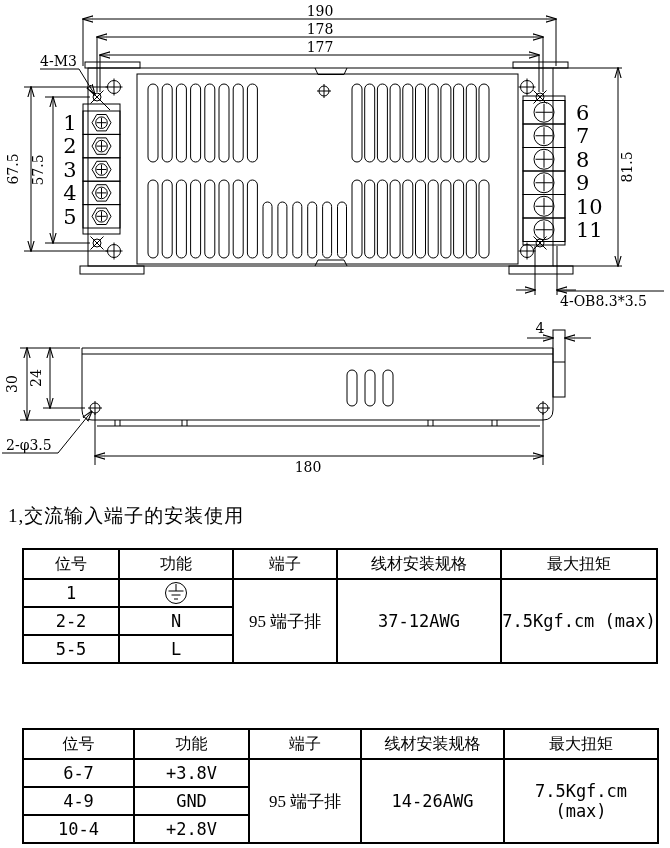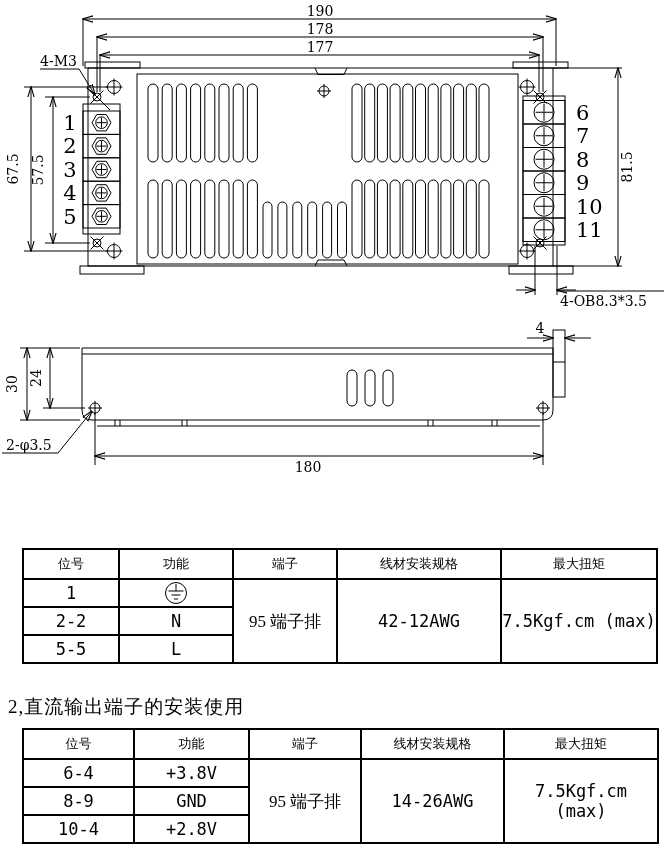--- a/index.html
+++ b/index.html
@@ -9,21 +9,21 @@
   svg line, svg path, svg rect, svg circle, svg polygon, svg polyline{
     stroke:#000;fill:none;stroke-width:1;}
   svg text{fill:#000;stroke:none;font-family:"DejaVu Serif","Liberation Serif",serif;}
   .dimtxt{font-size:14px;}
   .numtxt{font-size:21px;}
   .heading{position:absolute;left:8px;font-size:19px;letter-spacing:1px;}
   table.spec{position:absolute;border-collapse:collapse;table-layout:fixed;
              background:#fff;}
   table.spec th, table.spec td{border:2px solid #000;text-align:center;
              vertical-align:middle;padding:0;font-weight:normal;overflow:hidden;}
-  table.spec th{font-size:13px;height:28px;}
+  table.spec th{font-size:16px;height:28px;}
   table.spec td{font-size:17px;height:26px;}
   .lat{font-family:"DejaVu Sans Mono","Liberation Mono",monospace;font-size:16px;}
   .big{font-size:19px;}
   .low{vertical-align:bottom;padding-bottom:12px;}
   .gndcell svg{position:static;display:inline-block;vertical-align:middle;}
 </style>
 </head>
 <body>
 
 <div class="page">
@@ -294,20 +294,21 @@
       <line x1="58" y1="133" x2="92" y2="91" marker-end="url(#mA2)"></line>
     </g>
     <g>
       <line x1="95" y1="93" x2="95" y2="145"></line>
       <line x1="543" y1="93" x2="543" y2="145"></line>
       <line x1="95" y1="136" x2="543" y2="136" marker-start="url(#mA2)" marker-end="url(#mA2)"></line>
       <text class="dimtxt" x="308" y="152" text-anchor="middle">180</text>
     </g>
   </svg>
 
+  <div class="heading" style="top:503px">1,交流输入端子的安装使用</div>
 
   <table class="spec" style="left:22px;top:548px;width:634px">
     <colgroup>
       <col style="width:96px">
         <col style="width:114px">
         <col style="width:104px">
       <col style="width:164px">
         <col style="width:156px">
     </colgroup>
     <tbody>
@@ -323,61 +324,60 @@
         <td class="gndcell">
           <svg width="26" height="26" viewBox="0 0 26 26">
             <circle cx="13" cy="13" r="10.5"></circle>
             <line x1="13" y1="4" x2="13" y2="11"></line>
             <line x1="5.5" y1="11" x2="20.5" y2="11"></line>
             <line x1="8.5" y1="15" x2="17.5" y2="15"></line>
             <line x1="11" y1="19" x2="15" y2="19"></line>
           </svg>
         </td>
         <td class="big" rowspan="3">95 端子排</td>
-        <td class="lat" rowspan="3">42-12AWG</td>
+        <td class="lat" rowspan="3">37-12AWG</td>
         <td class="lat" rowspan="3">7.5Kgf.cm (max)</td>
       </tr>
       <tr>
         <td class="lat">2-2</td>
         <td class="lat">N</td>
       </tr>
       <tr>
         <td class="lat">5-5</td>
         <td class="lat">L</td>
       </tr>
     </tbody>
   </table>
 
-  <div class="heading" style="top:694px">2,直流输出端子的安装使用</div>
 
   <table class="spec" style="left:22px;top:728px;width:635px">
     <colgroup>
       <col style="width:111px">
         <col style="width:115px">
         <col style="width:112px">
       <col style="width:143px">
         <col style="width:154px">
     </colgroup>
     <tbody>
       <tr>
         <th>位号</th>
         <th>功能</th>
         <th>端子</th>
         <th>线材安装规格</th>
         <th>最大扭矩</th>
       </tr>
       <tr>
-        <td class="lat">6-4</td>
+        <td class="lat">6-7</td>
         <td class="lat">+3.8V</td>
         <td class="big" rowspan="3">95 端子排</td>
         <td class="lat low" rowspan="3">14-26AWG</td>
         <td class="lat low" rowspan="3">7.5Kgf.cm (max)</td>
       </tr>
       <tr>
-        <td class="lat">8-9</td>
+        <td class="lat">4-9</td>
         <td class="lat">GND</td>
       </tr>
       <tr>
         <td class="lat">10-4</td>
         <td class="lat">+2.8V</td>
       </tr>
     </tbody>
   </table>
 
 </div>

